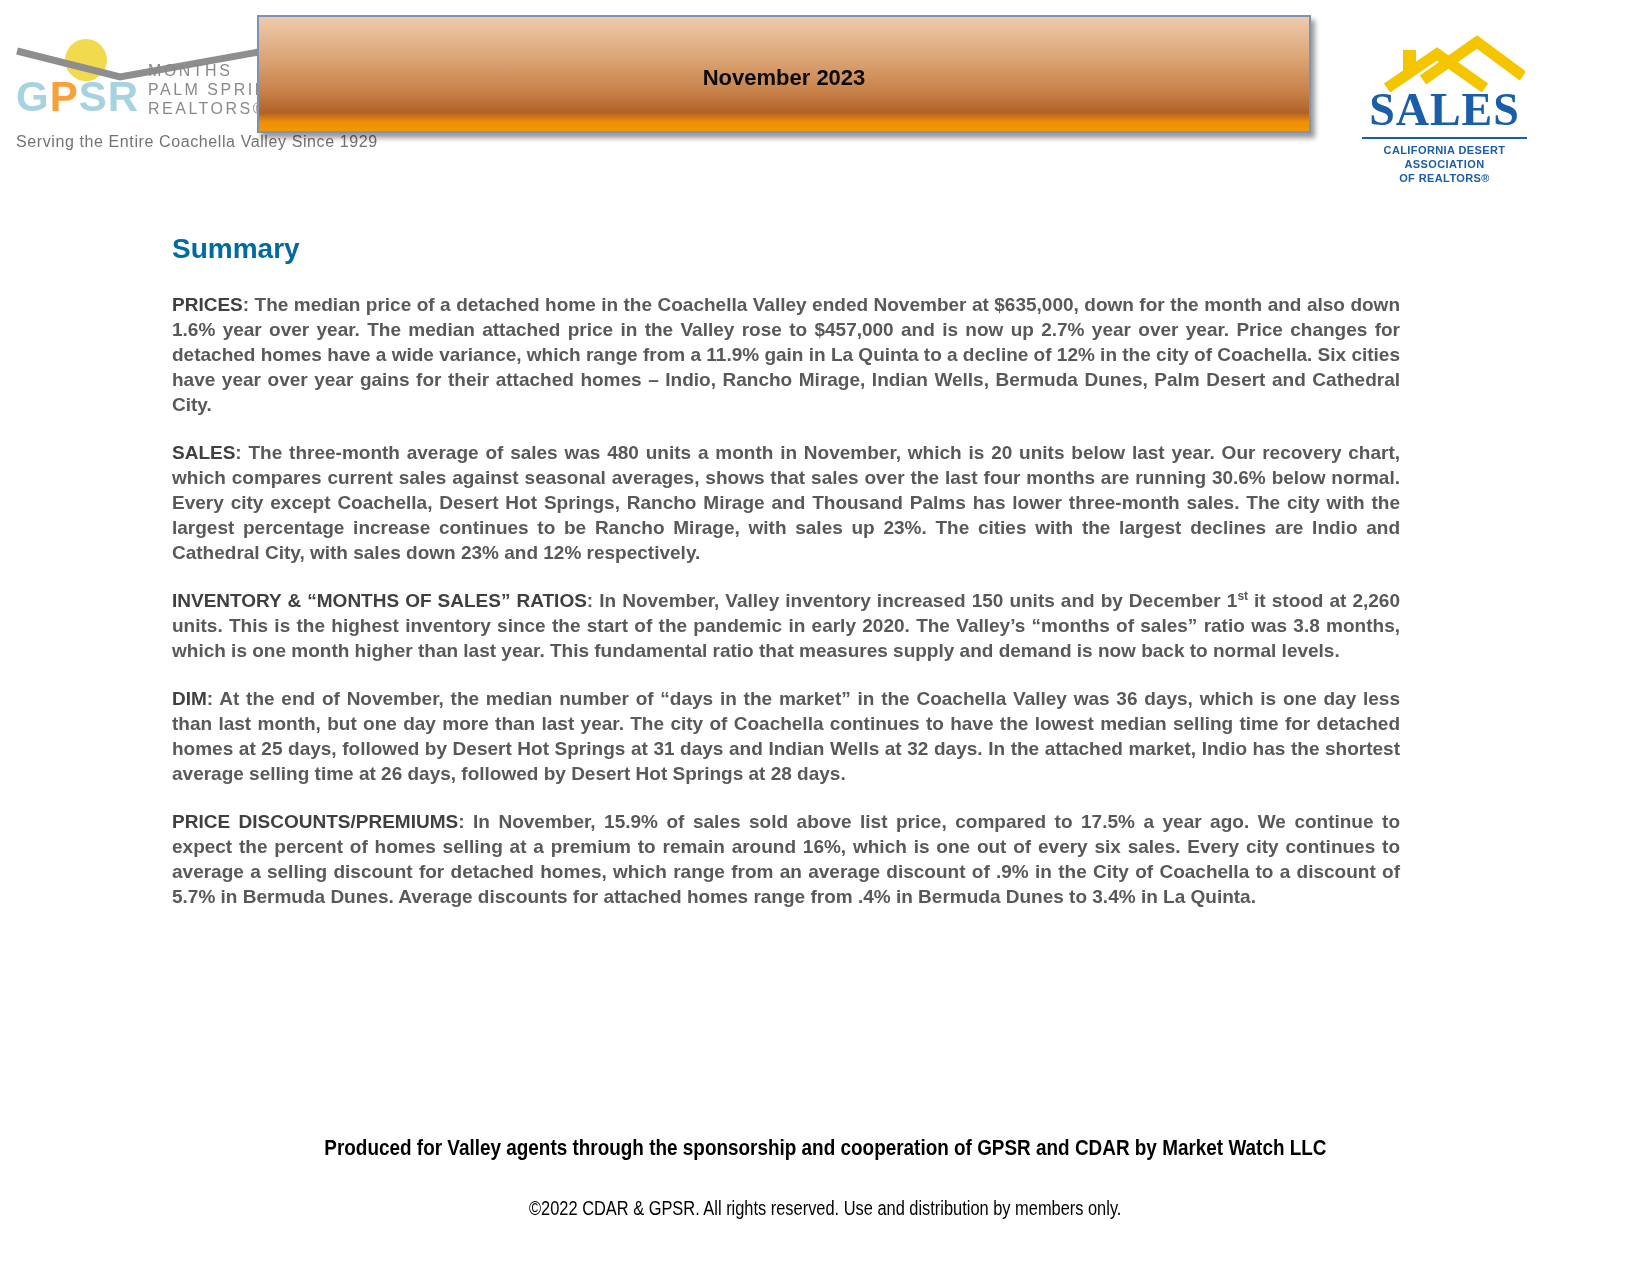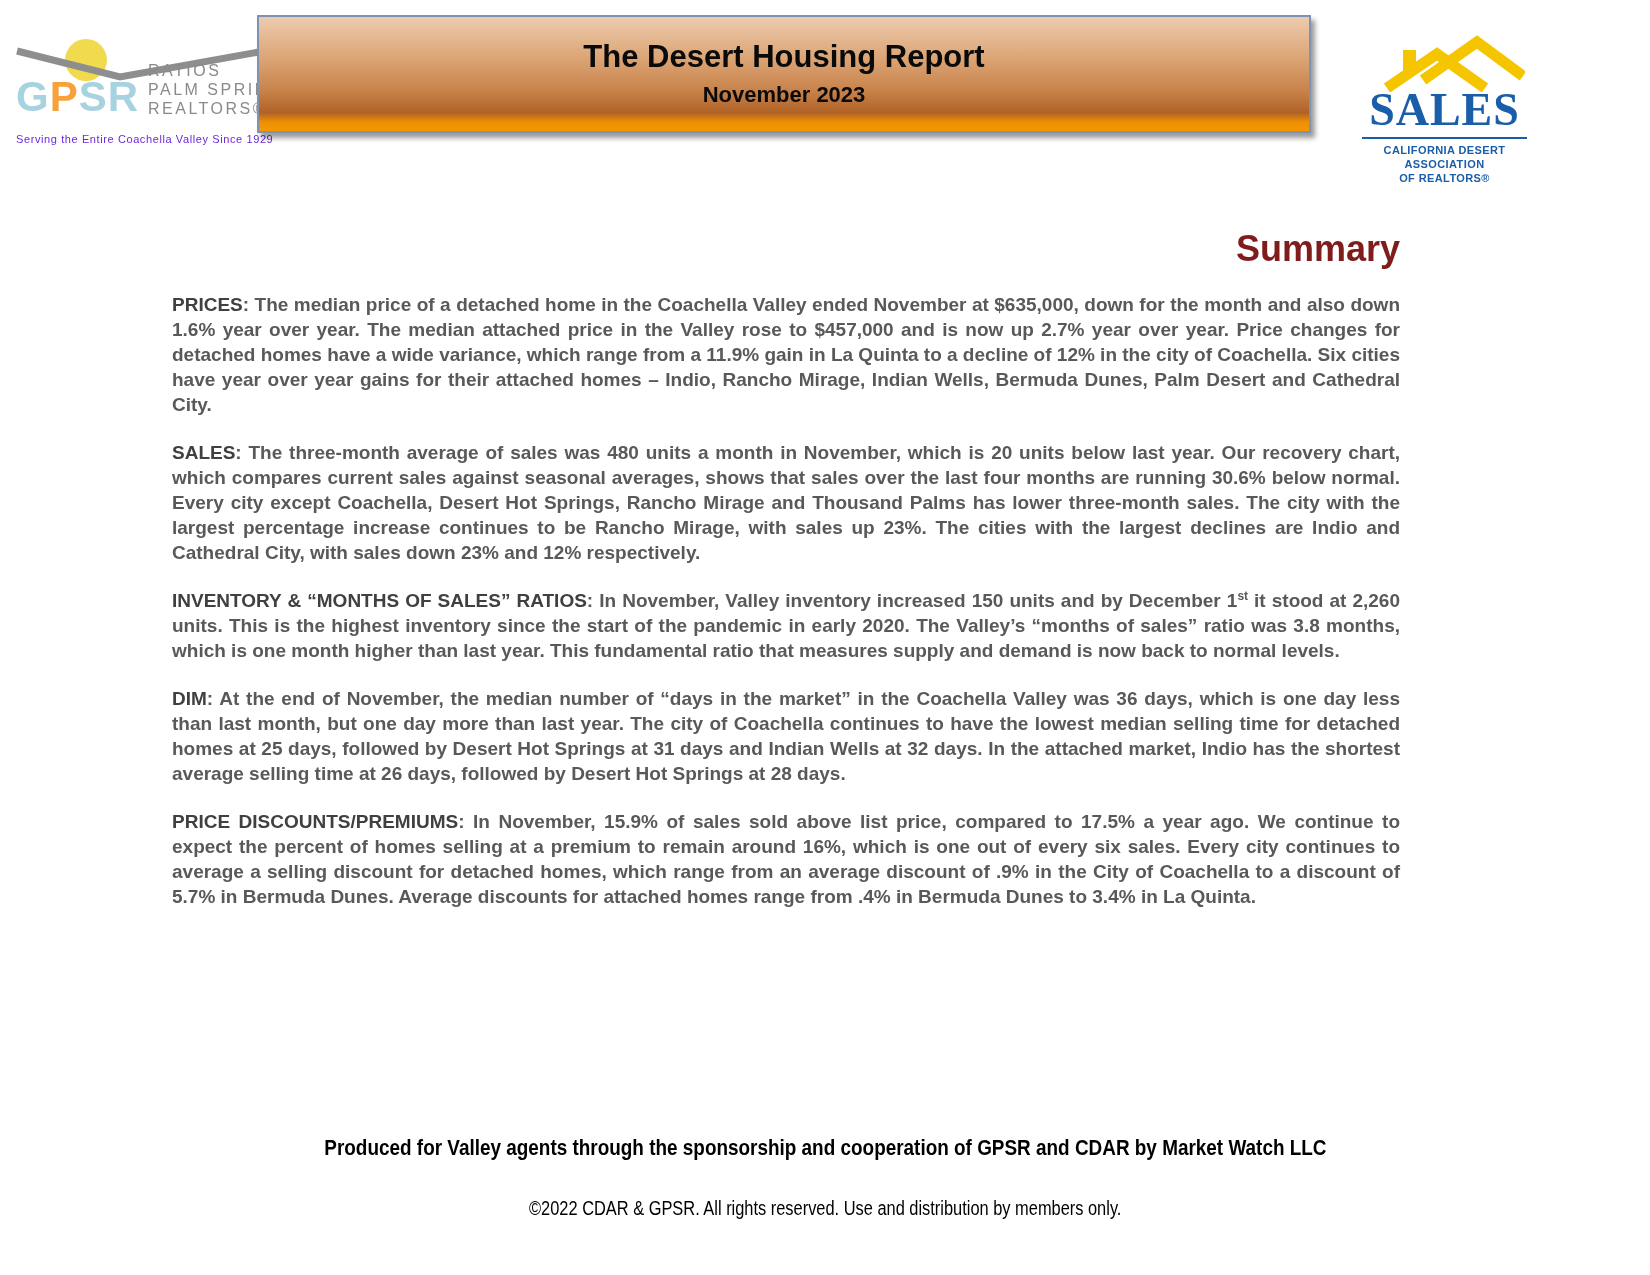--- a/index.html
+++ b/index.html
@@ -8,21 +8,21 @@
     font-family:"Liberation Sans", sans-serif; overflow:hidden;
   }
 
   
   .gpsr { position:absolute; left:14px; top:36px; width:330px; height:118px; }
   .gpsr-svg { position:absolute; left:0; top:2px; }
   .gpsr-acronym { position:absolute; left:2px; top:40px; font-size:42px; font-weight:bold; line-height:1; letter-spacing:1px; }
   .g-blue { color:#a7d3e0; }
   .g-orange { color:#f7a13a; }
   .gpsr-name { position:absolute; left:134px; top:26px; color:#8a8a8a; font-size:16px; letter-spacing:2.5px; line-height:1.18; white-space:nowrap; }
-  .gpsr-tagline { position:absolute; left:2px; top:97px; color:#6d28d9; font-size:11px; letter-spacing:0.6px; white-space:nowrap; }
+  .gpsr-tagline { position:absolute; left:2px; top:97px; color:#737373; font-size:16px; letter-spacing:0.6px; white-space:nowrap; }
 
   
   .banner {
     position:absolute; left:257px; top:15px; width:1054px; height:118px;
     border:2px solid #7e93b2; box-sizing:border-box;
     background:linear-gradient(to bottom,#edcbae 0%,#dca677 35%,#c8824a 65%,#b06226 84%,#ed8f04 92%,#f59800 100%);
     box-shadow:4px 5px 5px rgba(0,0,0,0.4);
     display:flex; flex-direction:column; align-items:center; justify-content:center;
   }
   .banner-title { font-size:31px; font-weight:bold; color:#0a0a0a; line-height:1.1; }
@@ -31,21 +31,21 @@
   
   .cdar { position:absolute; left:1352px; top:34px; width:185px; text-align:center; color:#1a5da8; }
   .cdar-roof { display:block; margin:0 auto; }
   .cdar-acronym { font-family:"Liberation Serif", serif; font-weight:bold; font-size:46px; line-height:0.95; letter-spacing:1px; margin-top:-4px; }
   .cdar-rule { height:2px; background:#1a5da8; margin:5px 10px 4px 10px; }
   .cdar-sub { font-size:11px; font-weight:bold; letter-spacing:0.4px; line-height:1.3; }
 
   
   .content { position:absolute; left:172px; top:232px; width:1228px; }
   .summary-heading {
-    text-align:right; color:#7f1d1d; font-size:36px; font-weight:bold;
+    text-align:left; color:#0369a1; font-size:28px; font-weight:bold;
     margin:0 0 26px 0; line-height:34px;
   }
   .para {
     text-align:justify; font-weight:bold; color:#595959;
     font-size:19px; line-height:25px; margin:0 0 23px 0;
   }
   .para .lead { color:#404040; }
   .para sup { font-size:12px; line-height:0; }
 
   
@@ -58,29 +58,28 @@
 
 <div>
 
   <div class="gpsr">
     <svg class="gpsr-svg" width="310" height="46" viewBox="0 0 310 46">
       <circle cx="72" cy="22" r="21" fill="#f2da4e"></circle>
       <polyline points="3,13 106,39 300,4" fill="none" stroke="#8e8e8e" stroke-width="7"></polyline>
     </svg>
     <div class="gpsr-acronym"><span class="g-blue">G</span><span class="g-orange">P</span><span class="g-blue">S</span><span class="g-blue">R</span></div>
     <div class="gpsr-name">
-      <div>RATIOS</div>
+      <div>MONTHS</div>
       <div>PALM SPRINGS</div>
       <div>REALTORS®</div>
     </div>
     <div class="gpsr-tagline">Serving the Entire Coachella Valley Since 1929</div>
   </div>
 
   <div class="banner">
-    <div class="banner-title">The Desert Housing Report</div>
     <div class="banner-subtitle">November 2023</div>
   </div>
 
   <div class="cdar">
     <svg class="cdar-roof" width="160" height="58" viewBox="0 0 160 58">
       <path d="M22 54 L72 20 L120 54" stroke="#f5c500" stroke-width="11" fill="none"></path>
       <path d="M58 46 L112 8 L158 42" stroke="#f5c500" stroke-width="11" fill="none"></path>
       <rect x="38" y="16" width="13" height="24" fill="#f5c500"></rect>
     </svg>
     <div class="cdar-acronym">SALES</div>

